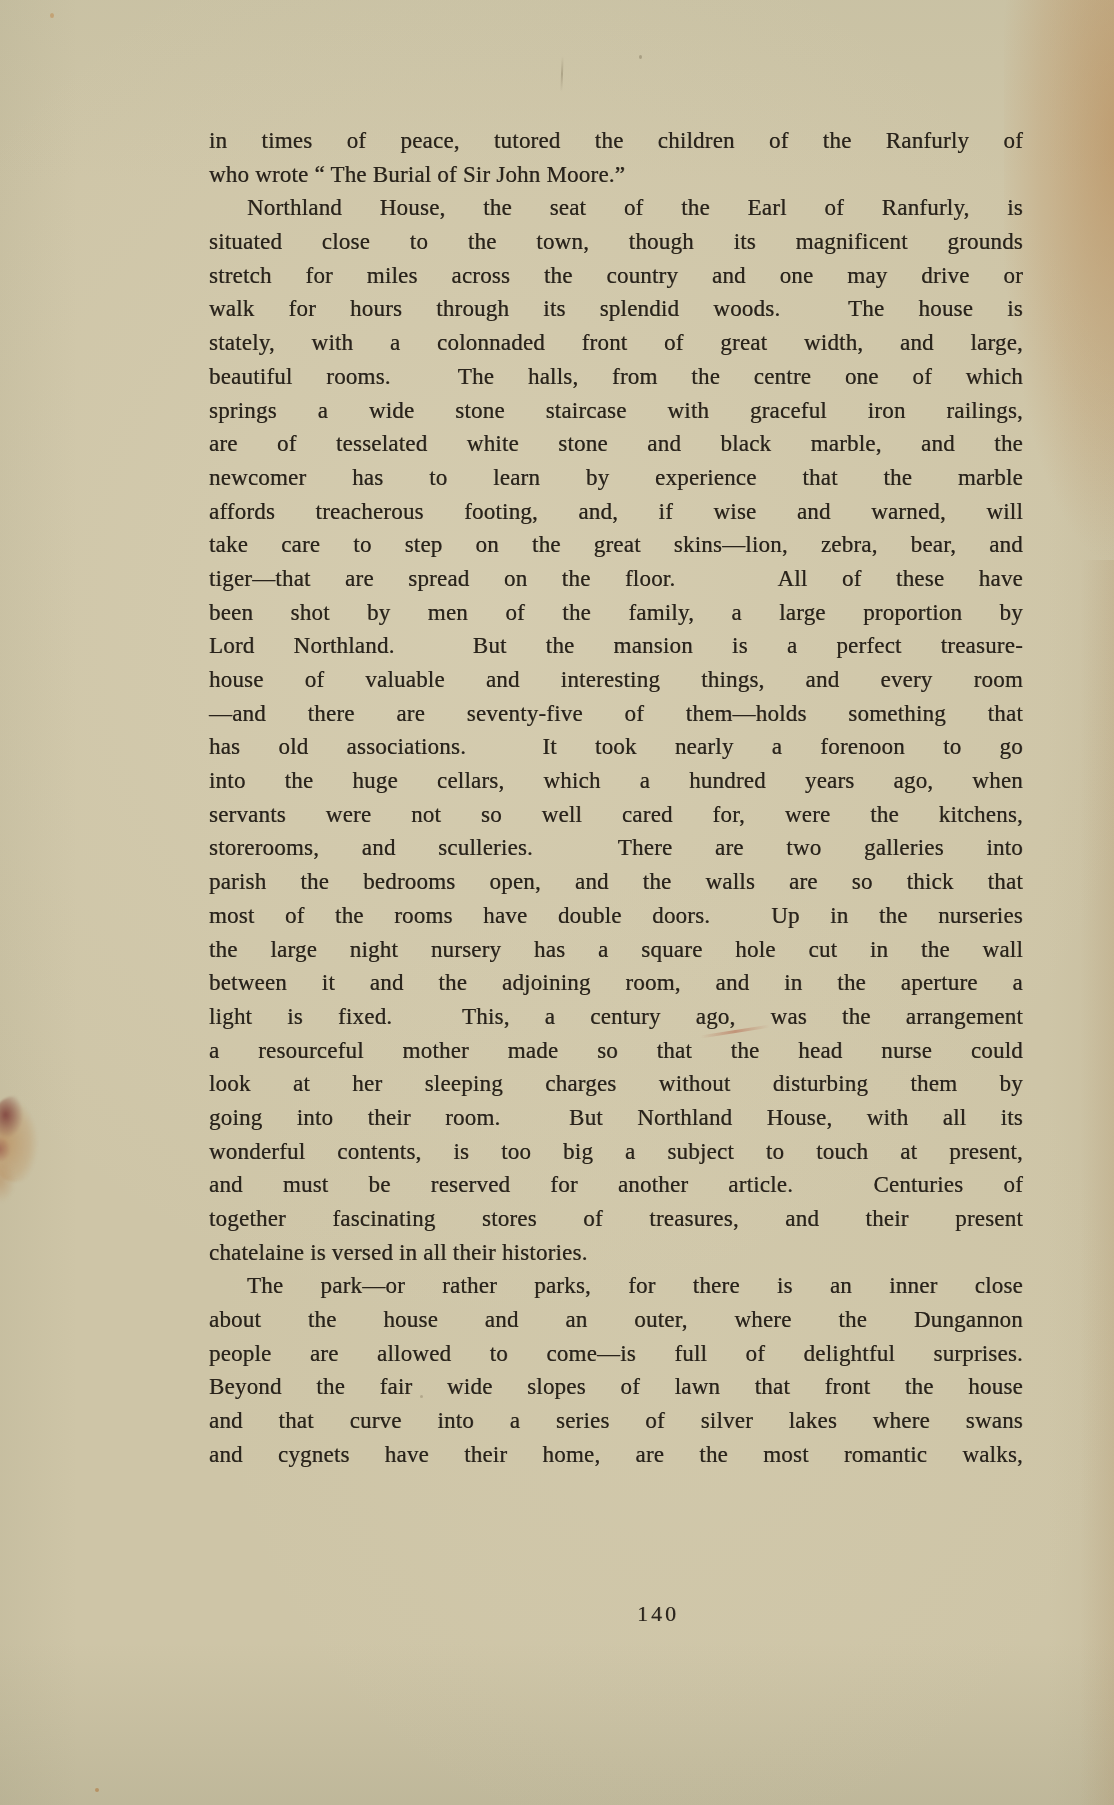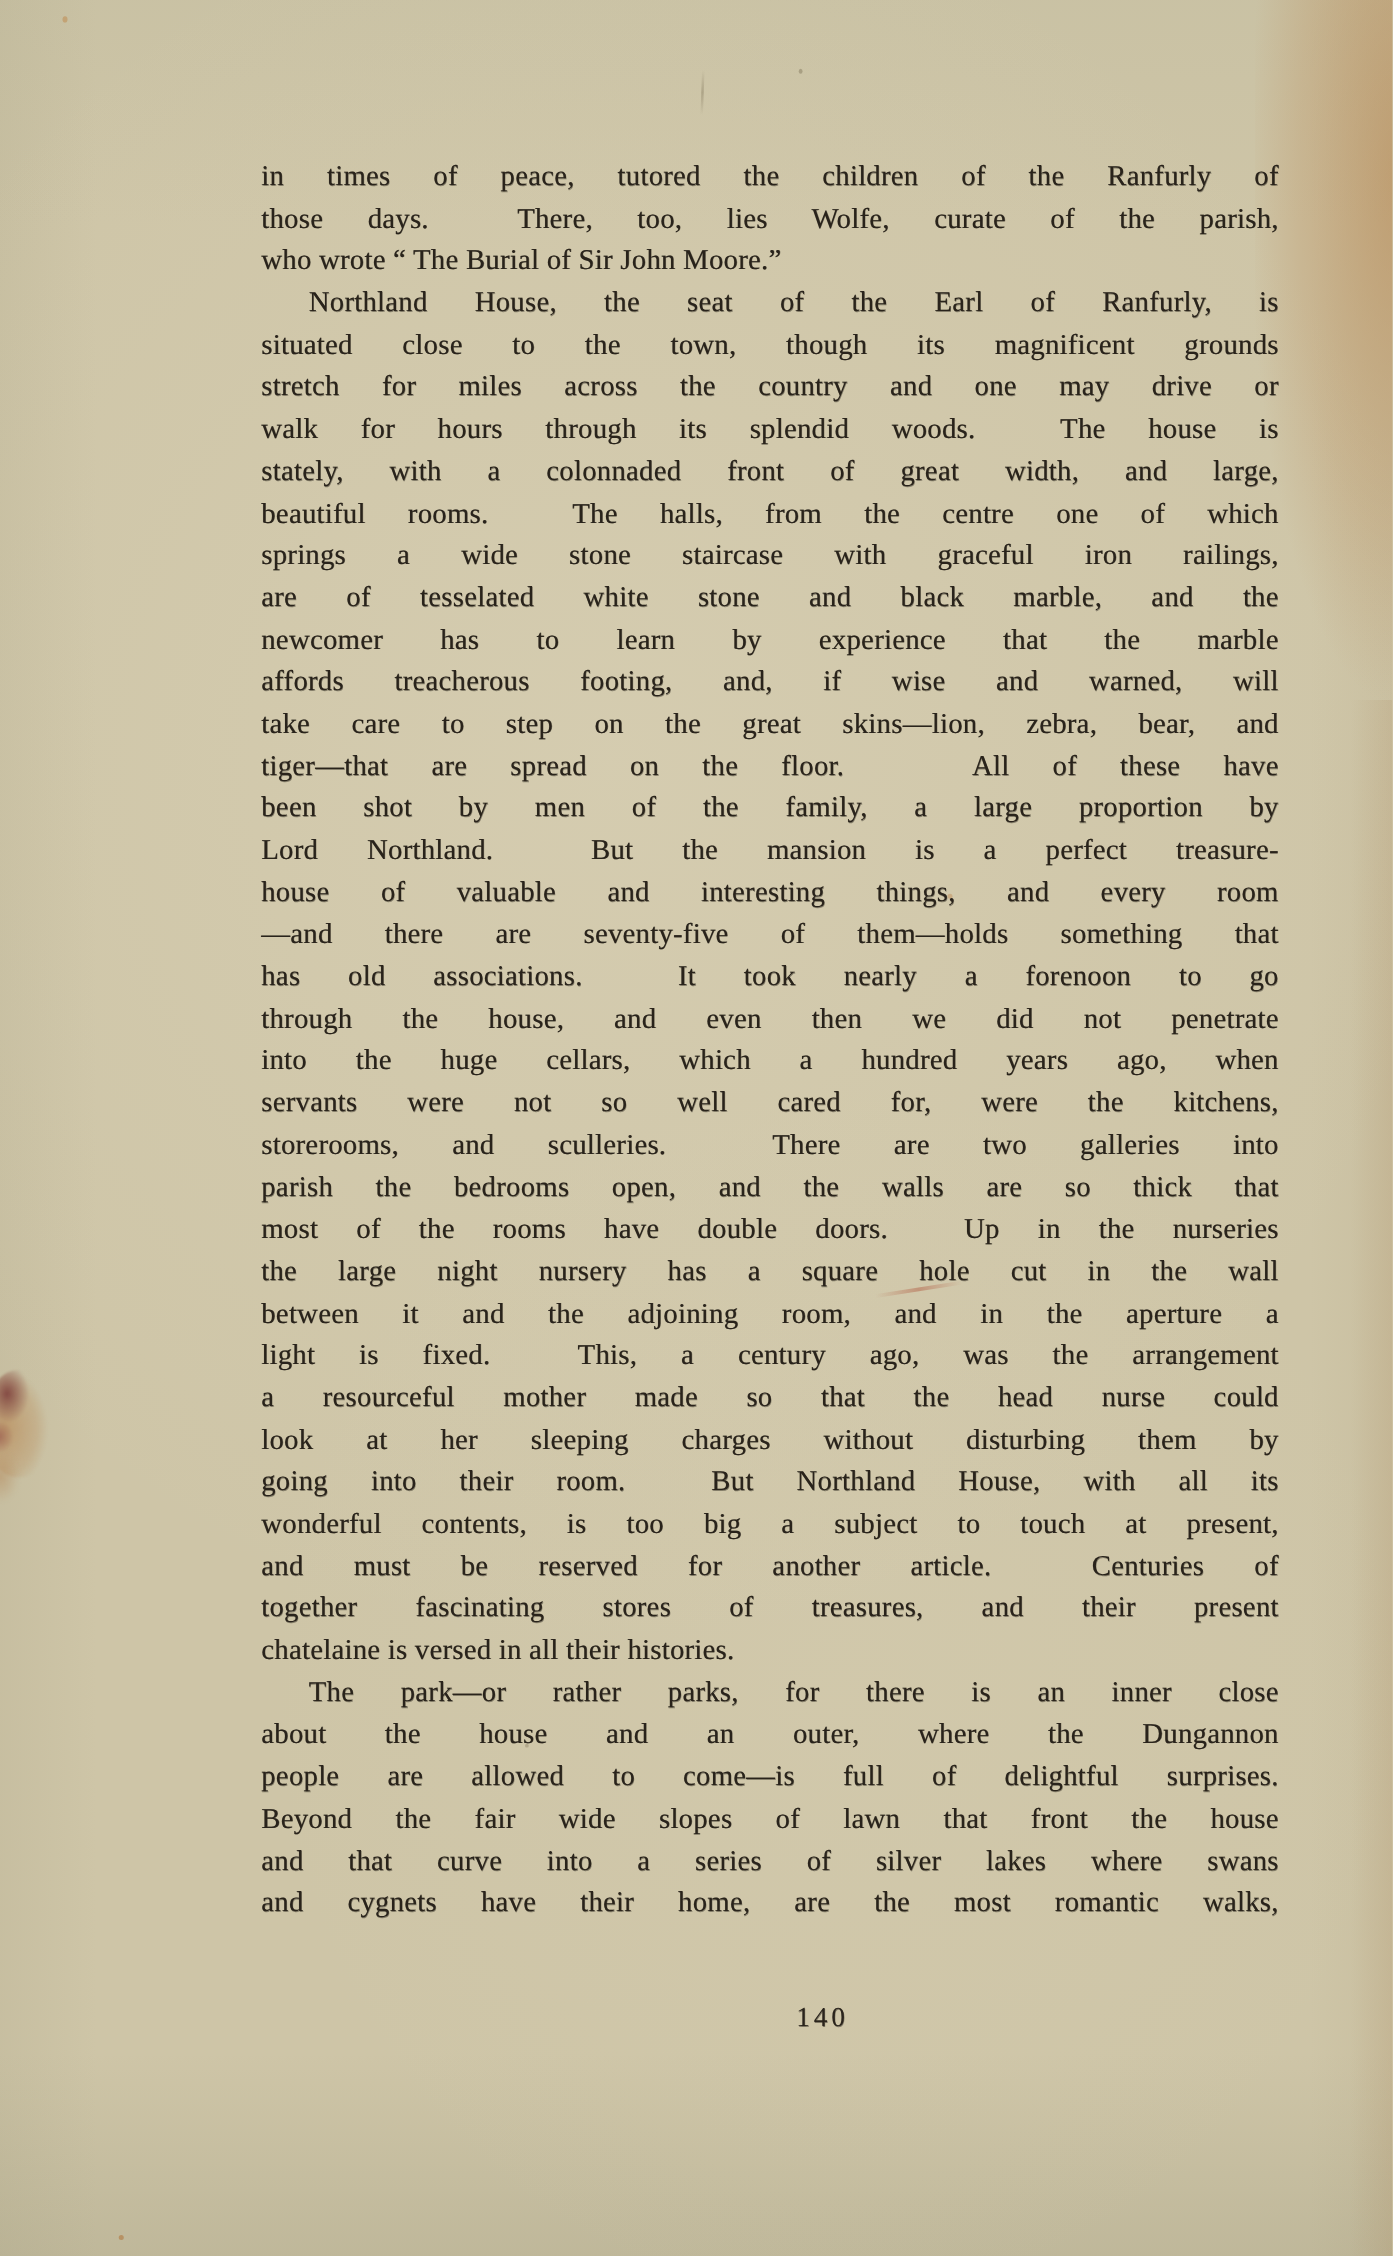--- a/index.html
+++ b/index.html
@@ -142,40 +142,38 @@
 <div class="speck speck-b"></div>
 <div class="speck speck-c"></div>
 <div class="speck speck-d"></div>
 <div class="speck speck-e"></div>
 <div class="scratch-top"></div>
 <div class="scratch-red"></div>
 <div class="margin-tick"></div>
 
 <div class="text-block" id="text-block">
     <div class="line just">in times of peace, tutored the children of the Ranfurly of</div>
-    <div class="line just">those days.&nbsp; There, too, lies Wolfe, curate of the parish,</div>
     <div class="line no-just">who wrote “ The Burial of Sir John Moore.”</div>
     <div class="line just indent">Northland House, the seat of the Earl of Ranfurly, is</div>
     <div class="line just">situated close to the town, though its magnificent grounds</div>
     <div class="line just">stretch for miles across the country and one may drive or</div>
     <div class="line just">walk for hours through its splendid woods.&nbsp; The house is</div>
     <div class="line just">stately, with a colonnaded front of great width, and large,</div>
     <div class="line just">beautiful rooms.&nbsp; The halls, from the centre one of which</div>
     <div class="line just">springs a wide stone staircase with graceful iron railings,</div>
     <div class="line just">are of tesselated white stone and black marble, and the</div>
     <div class="line just">newcomer has to learn by experience that the marble</div>
     <div class="line just">affords treacherous footing, and, if wise and warned, will</div>
     <div class="line just">take care to step on the great skins—lion, zebra, bear, and</div>
     <div class="line just">tiger—that are spread on the floor.&nbsp;&nbsp; All of these have</div>
     <div class="line just">been shot by men of the family, a large proportion by</div>
     <div class="line just">Lord Northland.&nbsp; But the mansion is a perfect treasure-</div>
     <div class="line just">house of valuable and interesting things, and every room</div>
     <div class="line just">—and there are seventy-five of them—holds something that</div>
     <div class="line just">has old associations.&nbsp; It took nearly a forenoon to go</div>
-    <div class="line just">through the house, and even then we did not penetrate</div>
     <div class="line just">into the huge cellars, which a hundred years ago, when</div>
     <div class="line just">servants were not so well cared for, were the kitchens,</div>
     <div class="line just">storerooms, and sculleries.&nbsp; There are two galleries into</div>
     <div class="line just">parish the bedrooms open, and the walls are so thick that</div>
     <div class="line just">most of the rooms have double doors.&nbsp; Up in the nurseries</div>
     <div class="line just">the large night nursery has a square hole cut in the wall</div>
     <div class="line just">between it and the adjoining room, and in the aperture a</div>
     <div class="line just">light is fixed.&nbsp; This, a century ago, was the arrangement</div>
     <div class="line just">a resourceful mother made so that the head nurse could</div>
     <div class="line just">look at her sleeping charges without disturbing them by</div>

